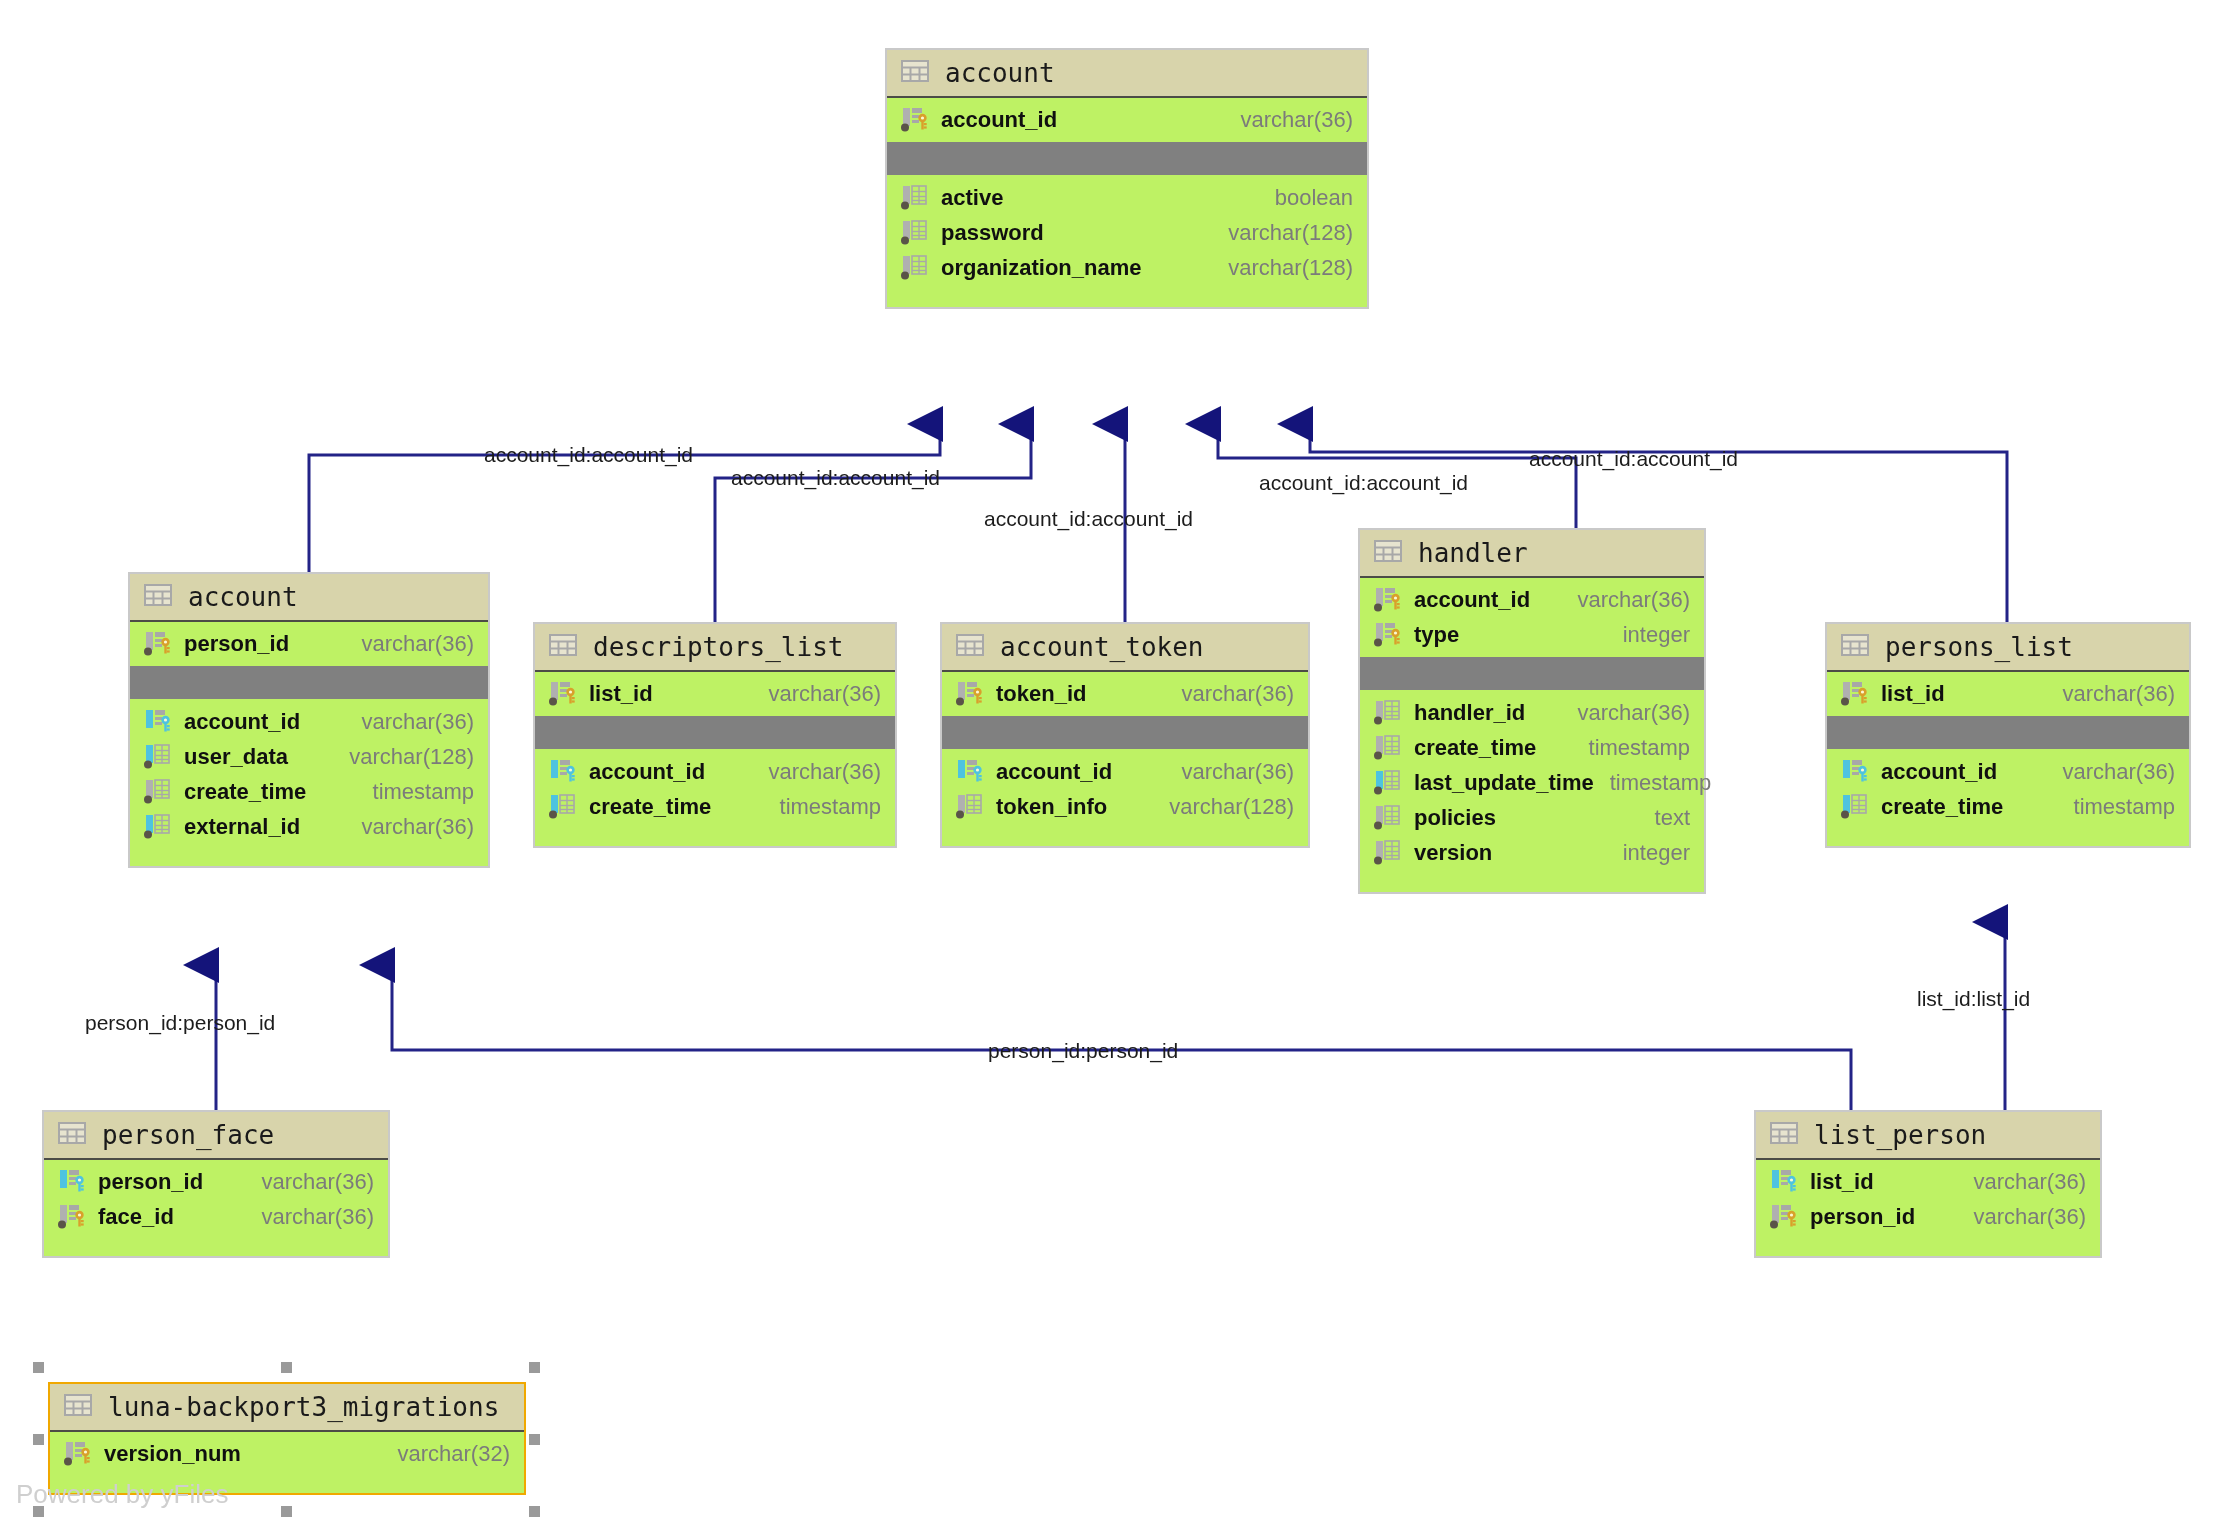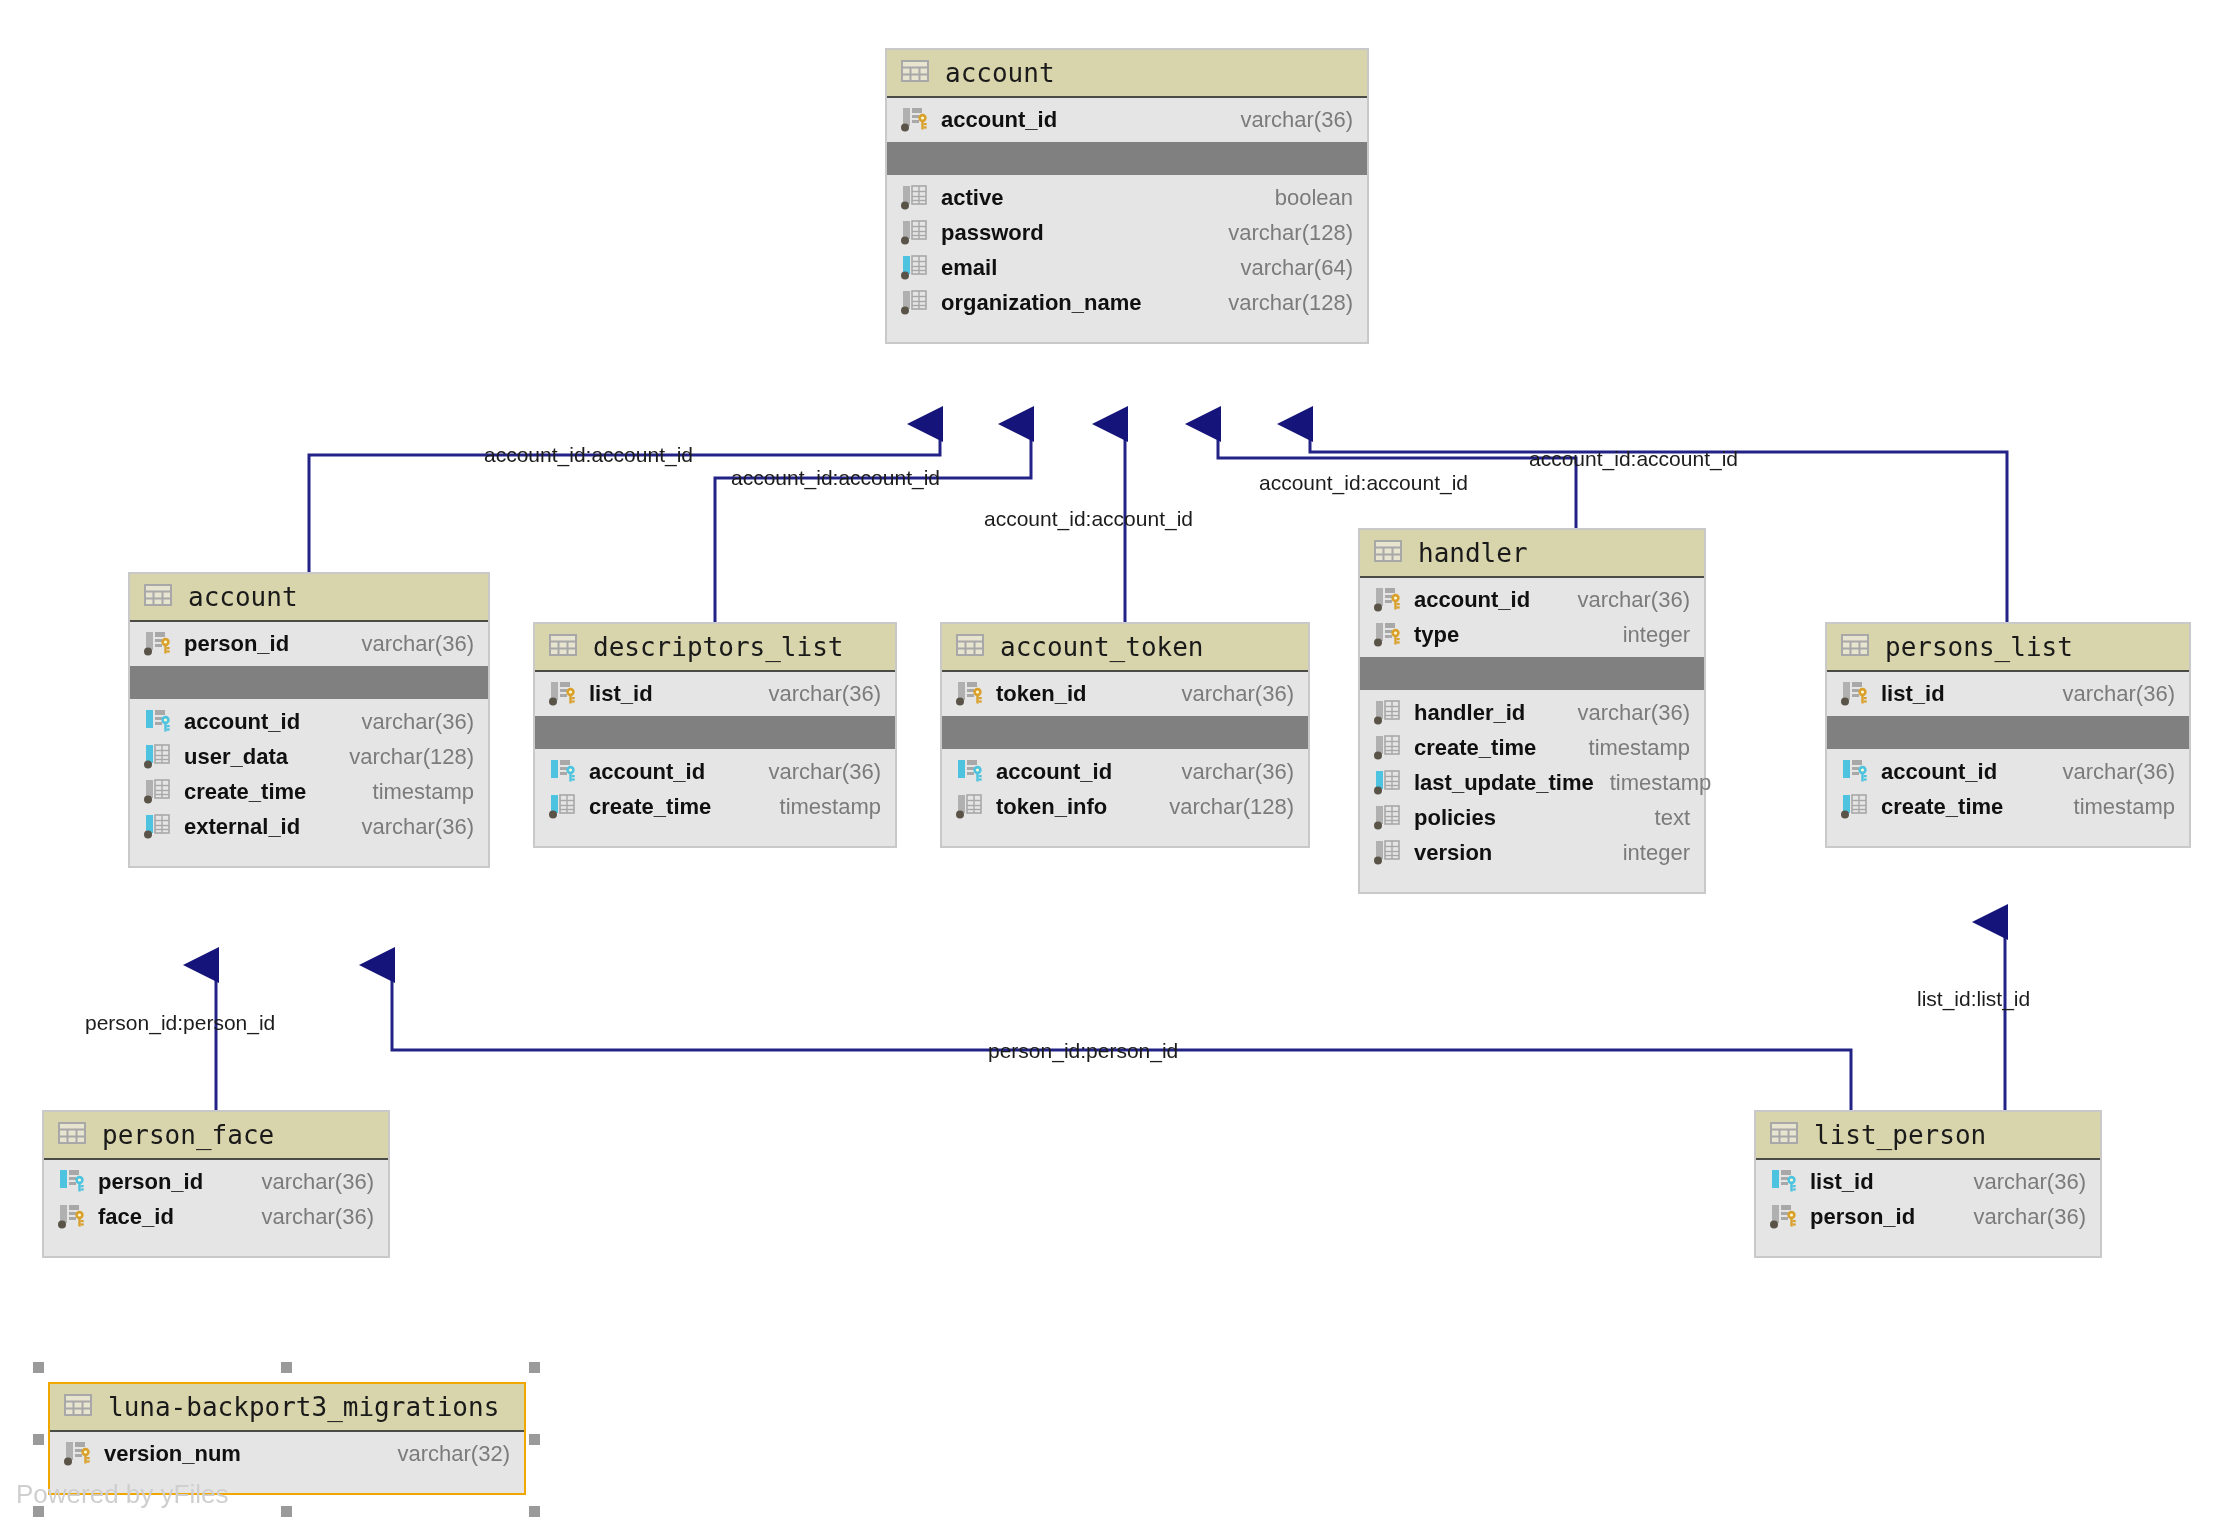--- a/index.html
+++ b/index.html
@@ -9,21 +9,21 @@
   }
   #canvas{position:absolute;inset:0;}
 
   
   #edges{position:absolute;left:0;top:0;width:2216px;height:1527px;}
 
   
   .node{
     position:absolute;
     box-sizing:border-box;
-    background:#e5e5e5;
+    background:#bef264;
     border:2px solid #c9c9c9;
     box-shadow:0 0 0 0 transparent;
   }
   .node.selected{border:2px solid #f0a800;}
   .node-head{
     background:#d8d4ab;
     border-bottom:2px solid #4c4c46;
     height:48px;
     display:flex;align-items:center;
     padding-left:14px;
@@ -164,33 +164,20 @@
                 <rect x="2" y="1" width="7" height="18" fill="#b0b0b0"></rect>
                 <rect x="11" y="1" width="14" height="18" fill="none" stroke="#a8a8a8" stroke-width="1.6"></rect>
                 <line x1="11" y1="6.5" x2="25" y2="6.5" stroke="#a8a8a8" stroke-width="1.4"></line>
                 <line x1="11" y1="11.5" x2="25" y2="11.5" stroke="#a8a8a8" stroke-width="1.4"></line>
                 <line x1="11" y1="15.5" x2="25" y2="15.5" stroke="#a8a8a8" stroke-width="1.4"></line>
                 <line x1="18" y1="1" x2="18" y2="19" stroke="#a8a8a8" stroke-width="1.4"></line>
                 <circle cx="4" cy="20.5" r="4" fill="#5a5448"></circle>
               </svg></span>
             <span class="rname">password</span>
             <span class="rtype">varchar(128)</span>
-          </div>
-          <div class="row">
-            <span class="ico"><svg width="30" height="26" viewBox="0 0 30 26" xmlns="http://www.w3.org/2000/svg">
-                <rect x="2" y="1" width="7" height="18" fill="#4ec3e0"></rect>
-                <rect x="11" y="1" width="14" height="18" fill="none" stroke="#a8a8a8" stroke-width="1.6"></rect>
-                <line x1="11" y1="6.5" x2="25" y2="6.5" stroke="#a8a8a8" stroke-width="1.4"></line>
-                <line x1="11" y1="11.5" x2="25" y2="11.5" stroke="#a8a8a8" stroke-width="1.4"></line>
-                <line x1="11" y1="15.5" x2="25" y2="15.5" stroke="#a8a8a8" stroke-width="1.4"></line>
-                <line x1="18" y1="1" x2="18" y2="19" stroke="#a8a8a8" stroke-width="1.4"></line>
-                <circle cx="4" cy="20.5" r="4" fill="#5a5448"></circle>
-              </svg></span>
-            <span class="rname">email</span>
-            <span class="rtype">varchar(64)</span>
           </div>
           <div class="row">
             <span class="ico"><svg width="30" height="26" viewBox="0 0 30 26" xmlns="http://www.w3.org/2000/svg">
                 <rect x="2" y="1" width="7" height="18" fill="#b0b0b0"></rect>
                 <rect x="11" y="1" width="14" height="18" fill="none" stroke="#a8a8a8" stroke-width="1.6"></rect>
                 <line x1="11" y1="6.5" x2="25" y2="6.5" stroke="#a8a8a8" stroke-width="1.4"></line>
                 <line x1="11" y1="11.5" x2="25" y2="11.5" stroke="#a8a8a8" stroke-width="1.4"></line>
                 <line x1="11" y1="15.5" x2="25" y2="15.5" stroke="#a8a8a8" stroke-width="1.4"></line>
                 <line x1="18" y1="1" x2="18" y2="19" stroke="#a8a8a8" stroke-width="1.4"></line>
                 <circle cx="4" cy="20.5" r="4" fill="#5a5448"></circle>

